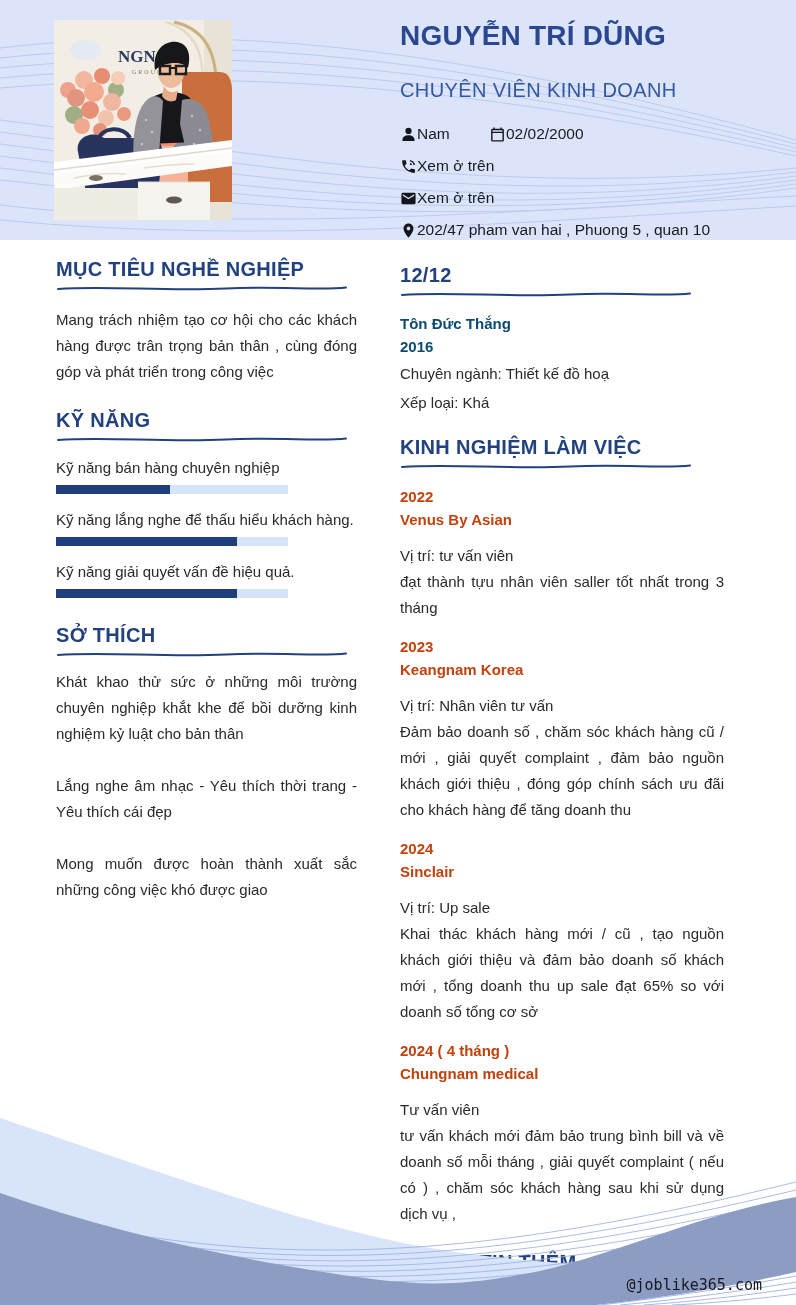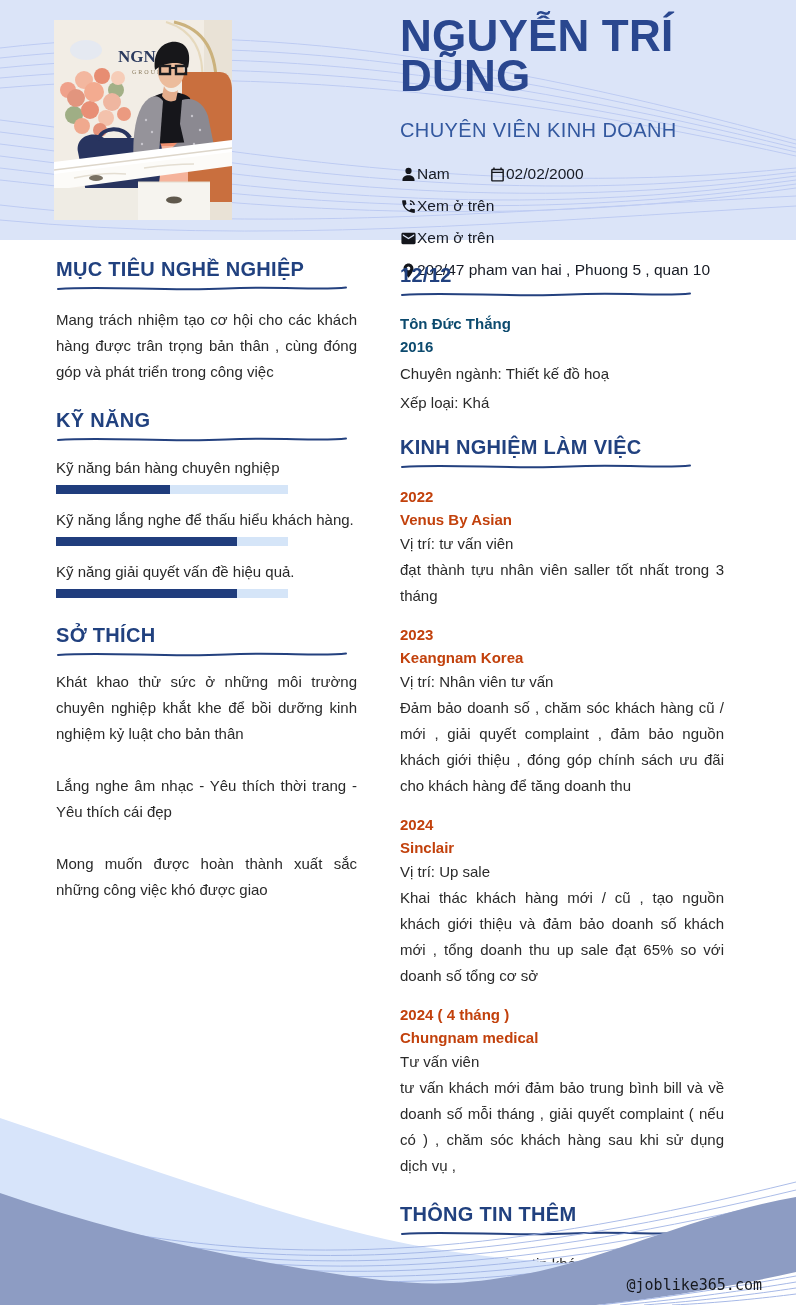--- a/index.html
+++ b/index.html
@@ -27,21 +27,21 @@
     width: 178px; height: 200px;
     overflow: hidden;
     background: #f2ede5;
   }
   .head-right {
     position: absolute;
     left: 400px; top: 16px;
     width: 360px;
   }
   .name {
-    font-size: 44px;
+    font-size: 28px;
     line-height: 40px;
     font-weight: 700;
     color: #2a478f;
     letter-spacing: 0.2px;
   }
   .subtitle {
     margin-top: 22px;
     font-size: 20px;
     line-height: 24px;
     font-weight: 400;
@@ -77,21 +77,21 @@
     background: #d5e5f8;
   }
   .fill { height: 9px; background: #203d7d; }
   .hobby { margin-top: 10px; line-height: 26px; text-align: justify; margin-bottom: 26px; }
   
   .edu-school, .edu-year { font-weight: 700; line-height: 23px; color: #0c4a6e; }
   .edu-school { margin-top: 13px; }
   .edu-line { line-height: 26px; margin-top: 3px; }
   .job { margin-top: 14px; margin-bottom: 14px; }
   .job-year, .job-company { font-weight: 700; line-height: 23px; color: #c2410c; }
-  .job-pos { line-height: 26px; }
+  .job-pos { line-height: 26px; margin-top: 12px; }
   .job-desc { line-height: 26px; text-align: justify; }
   .exp-head { margin-top: 20px; }
   .more-head { margin-top: 24px; }
   .more-body { margin-top: 13px; line-height: 26px; }
   
   .footer-art { position: absolute; left: 0; bottom: 0; width: 796px; height: 215px; }
   .watermark {
     position: absolute;
     right: 34px; bottom: 11px;
     font-family: "DejaVu Sans Mono", monospace;

